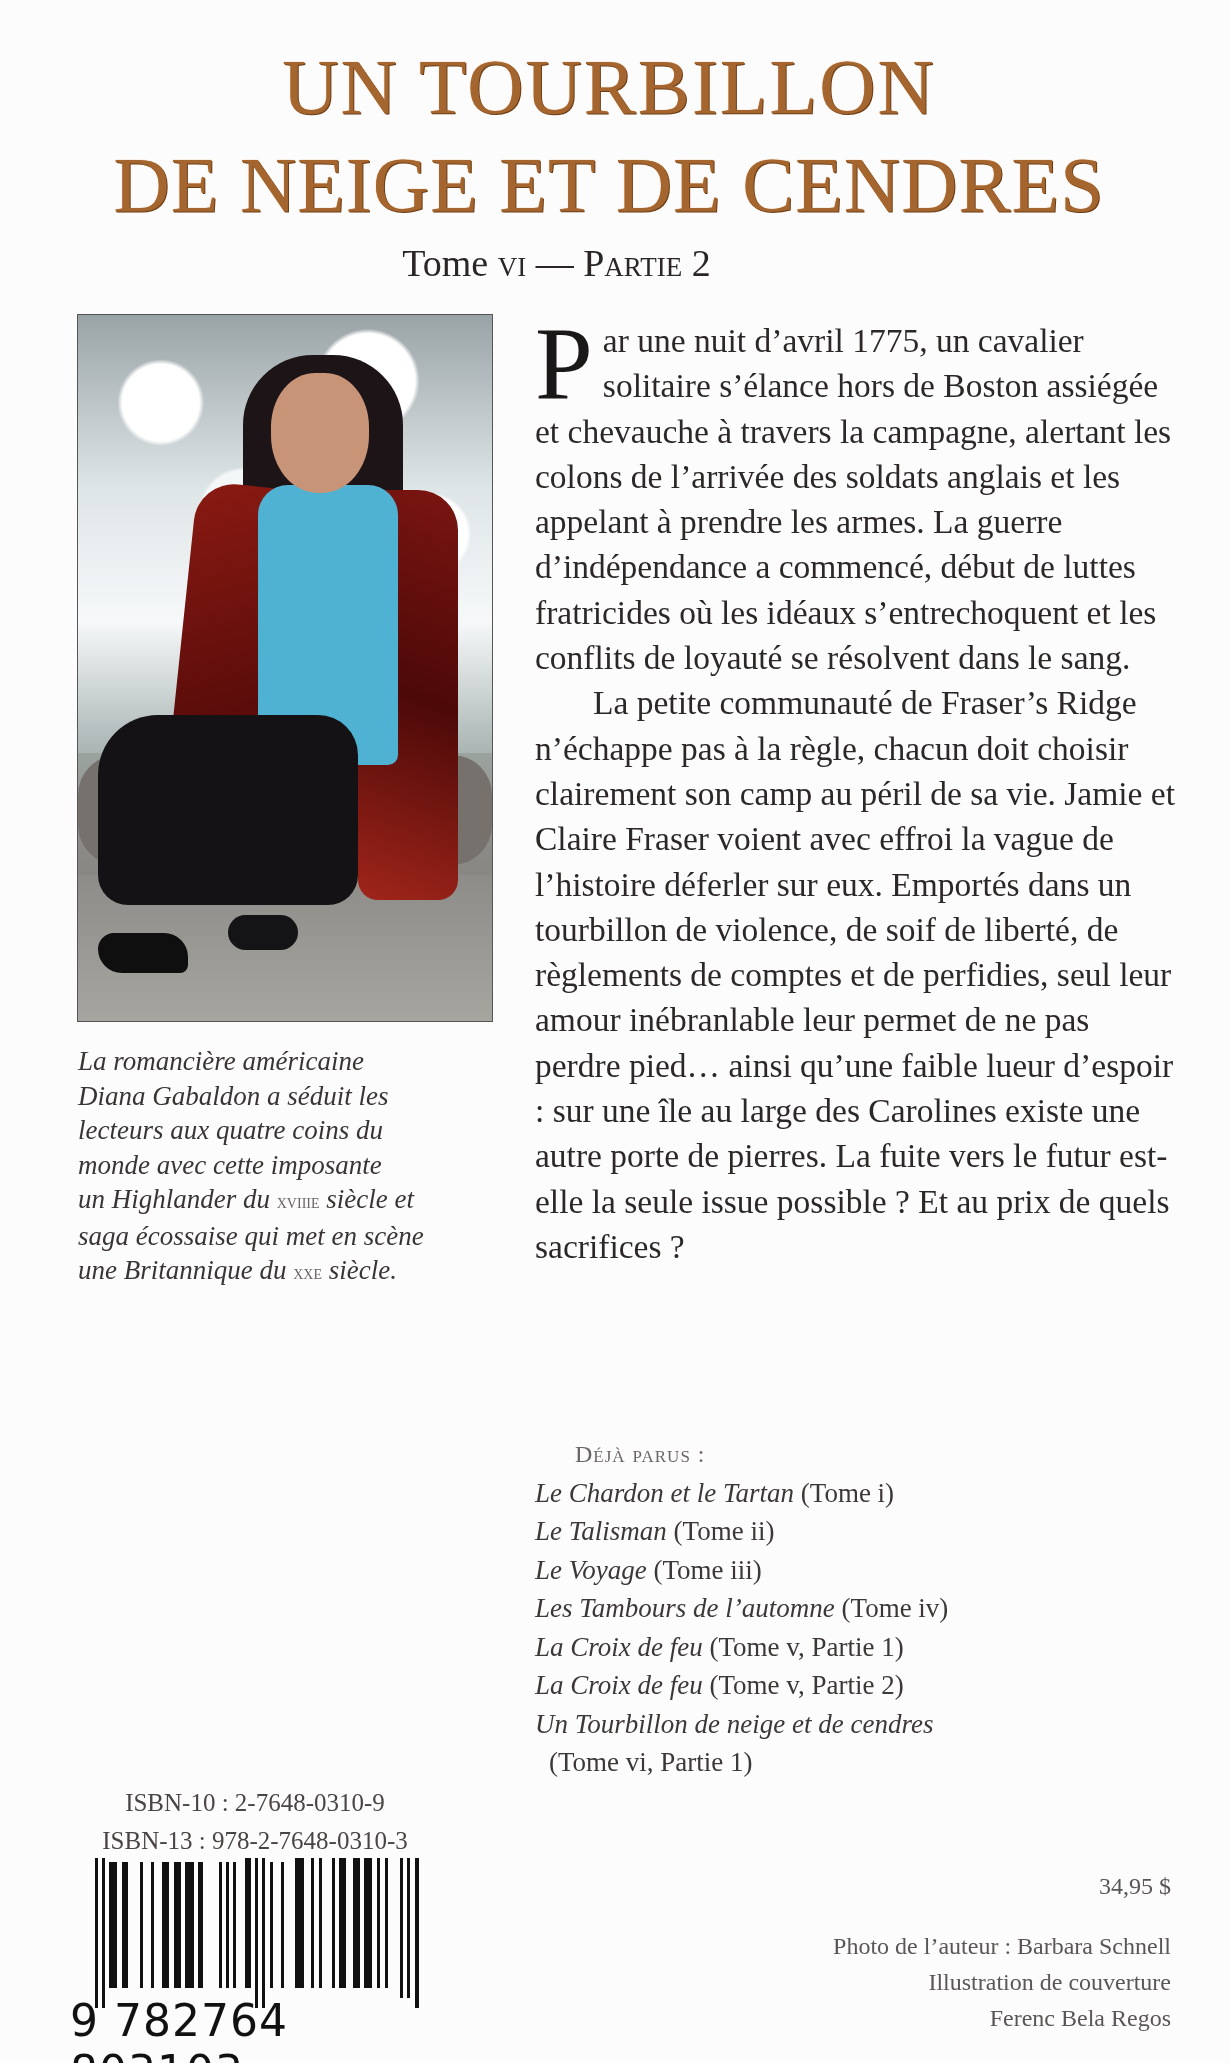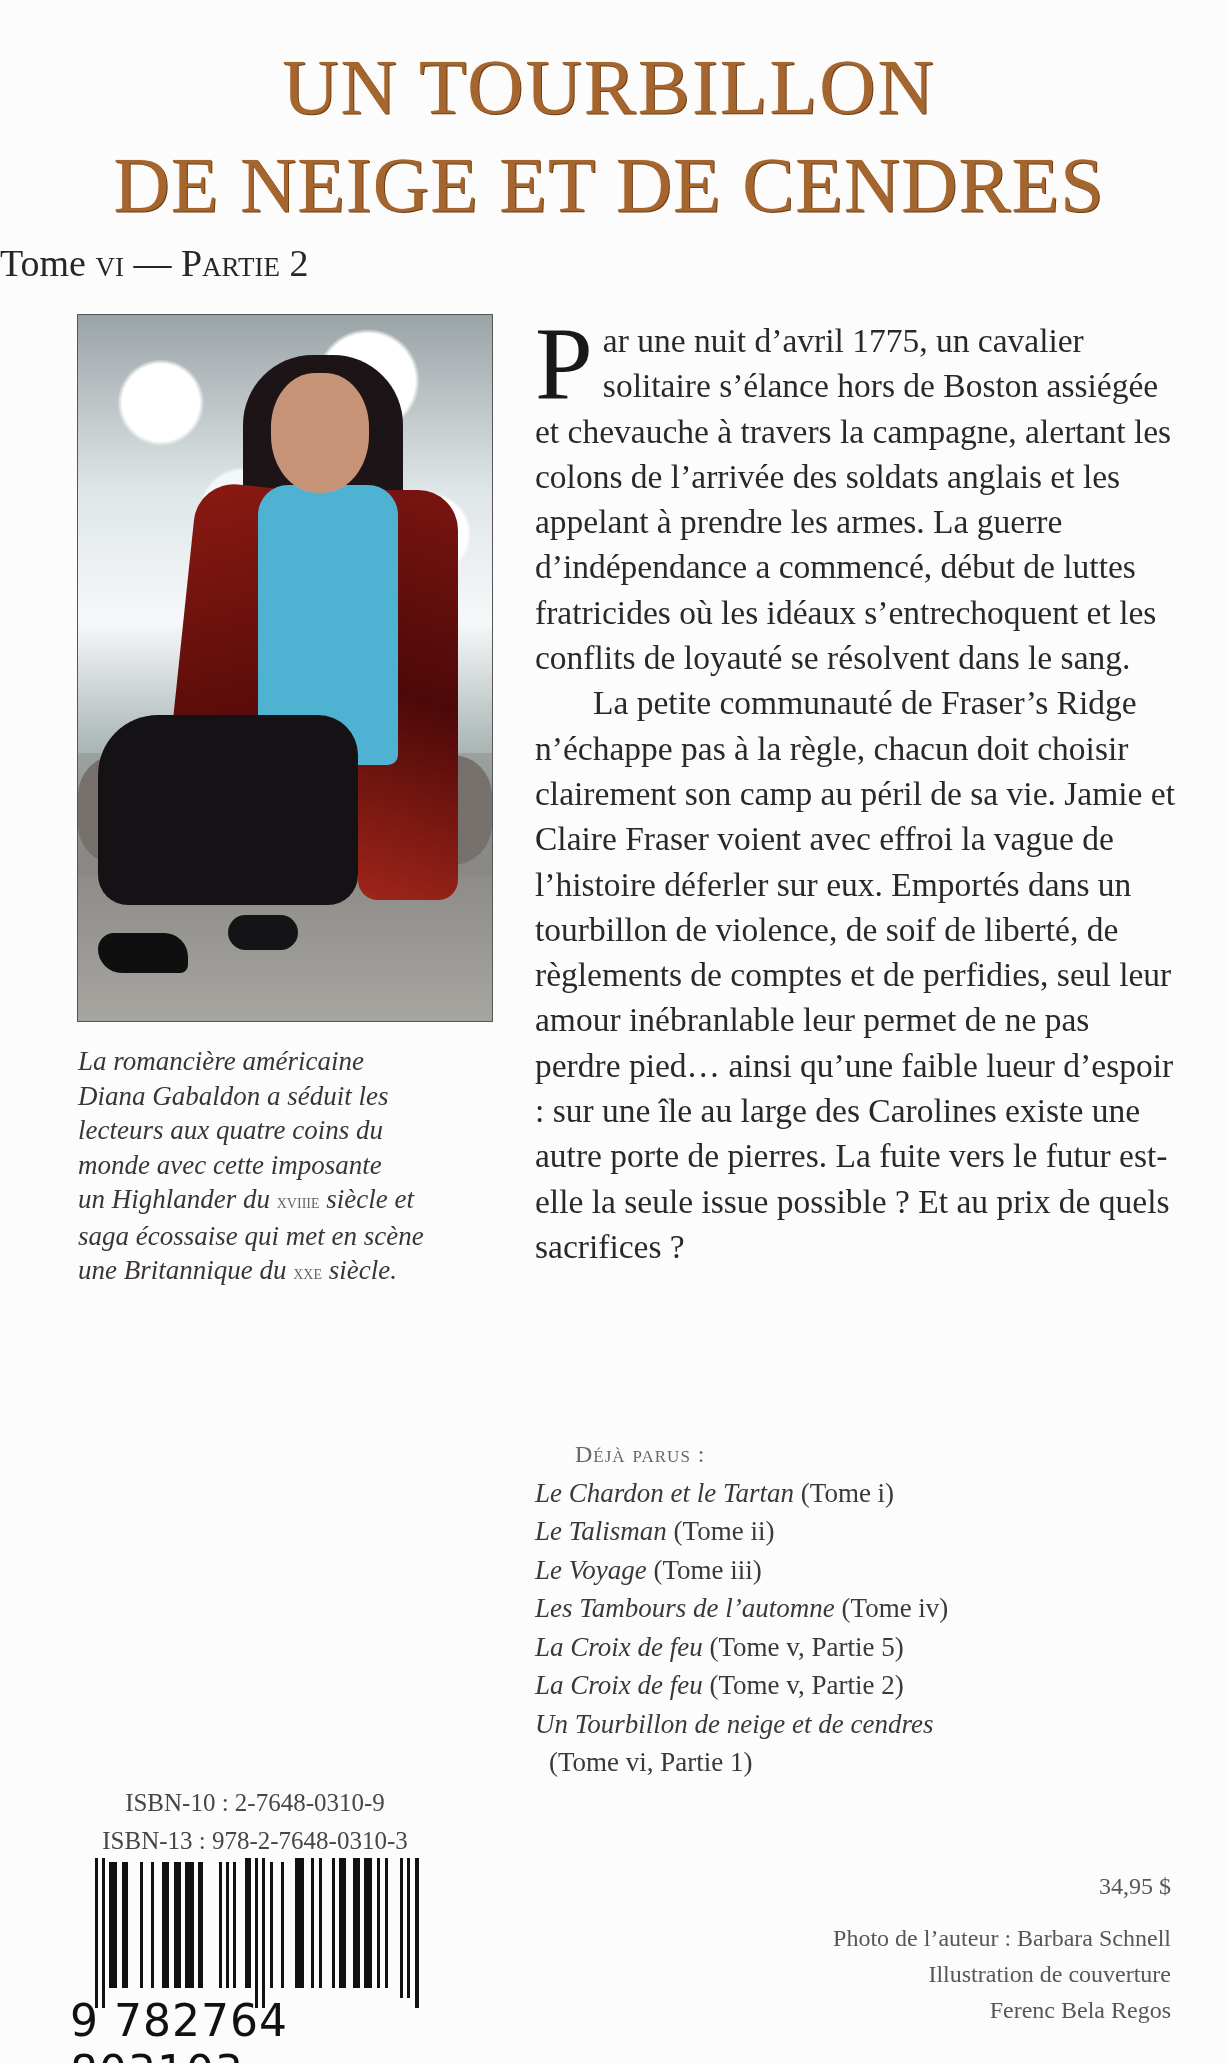--- a/index.html
+++ b/index.html
@@ -12,21 +12,21 @@
   .title {
     position:absolute; left:0; width:1218px; text-align:center;
     color:#a4652f;
     font-family:"Liberation Serif", serif;
     letter-spacing:2px;
     text-shadow: 1px 1px 0 #6e3f17, 0 0 1px #c98a4a;
   }
   #t1 { top:42px; font-size:78px; line-height:90px; }
   #t2 { top:140px; font-size:78px; line-height:90px; letter-spacing:1px; }
   #subtitle {
-    position:absolute; top:240px; left:0; width:1113px; text-align:left;
+    position:absolute; top:240px; left:0; width:1113px; text-align:center;
     font-size:38px; line-height:46px; color:#2a2626;
   }
   #subtitle .sc { font-variant:small-caps; }
   #photo {
     position:absolute; left:77px; top:314px; width:414px; height:706px;
     border:1px solid #555; overflow:hidden;
     background: linear-gradient(180deg,#c9cfd0 0%, #e6ecee 25%, #b7c0bf 45%, #9ea7a2 60%, #8b8a86 75%, #7d7a76 100%);
   }
   .spray { position:absolute; left:0; top:0; width:100%; height:62%;
     background:
@@ -87,21 +87,21 @@
     position:absolute; left:95px; top:1858px; width:330px; height:150px;
   }
   #barcode-digits {
     position:absolute; left:70px; top:1995px; width:360px;
     font-family:"DejaVu Sans", sans-serif; font-size:44px; letter-spacing:1px; color:#111;
   }
   #credits {
     position:absolute; right:58px; top:1868px; width:500px; text-align:right;
     font-size:24px; line-height:36px; color:#5a5656;
   }
-  #credits .price { margin-bottom:16px; }
+  #credits .price { margin-bottom:24px; }
 </style>
 </head>
 <body>
 
 <div id="t1" class="title">UN TOURBILLON</div>
 <div id="t2" class="title">DE NEIGE ET DE CENDRES</div>
 
 <div id="subtitle">
   <span>Tome</span>
   <span class="sc">vi</span><span> — </span><span class="sc">Partie 2</span>
@@ -135,21 +135,21 @@
   <p><span class="dropcap">P</span><span>ar une nuit d’avril 1775, un cavalier solitaire s’élance hors de Boston assiégée et chevauche à travers la campagne, alertant les colons de l’arrivée des soldats anglais et les appelant à prendre les armes. La guerre d’indépendance a commencé, début de luttes fratricides où les idéaux s’entrechoquent et les conflits de loyauté se résolvent dans le sang.</span></p>
   <p class="indent">La petite communauté de Fraser’s Ridge n’échappe pas à la règle, chacun doit choisir clairement son camp au péril de sa vie. Jamie et Claire Fraser voient avec effroi la vague de l’histoire déferler sur eux. Emportés dans un tourbillon de violence, de soif de liberté, de règlements de comptes et de perfidies, seul leur amour inébranlable leur permet de ne pas perdre pied… ainsi qu’une faible lueur d’espoir : sur une île au large des Carolines existe une autre porte de pierres. La fuite vers le futur est-elle la seule issue possible ? Et au prix de quels sacrifices ?</p>
 </div>
 
 <div id="prev">
   <div class="head">Déjà parus :</div>
   <div class="row"><span class="it">Le Chardon et le Tartan</span><span> (Tome i)</span></div>
   <div class="row"><span class="it">Le Talisman</span><span> (Tome ii)</span></div>
   <div class="row"><span class="it">Le Voyage</span><span> (Tome iii)</span></div>
   <div class="row"><span class="it">Les Tambours de l’automne</span><span> (Tome iv)</span></div>
-  <div class="row"><span class="it">La Croix de feu</span><span> (Tome v, Partie 5)</span></div>
+  <div class="row"><span class="it">La Croix de feu</span><span> (Tome v, Partie 1)</span></div>
   <div class="row"><span class="it">La Croix de feu</span><span> (Tome v, Partie 2)</span></div>
   <div class="row"><span class="it">Un Tourbillon de neige et de cendres</span><span></span></div>
   <div class="row cont">(Tome vi, Partie 1)</div>
 </div>
 
 <div id="isbn">
   <div>ISBN-10 : 2-7648-0310-9</div>
   <div>ISBN-13 : 978-2-7648-0310-3</div>
 </div>
 

